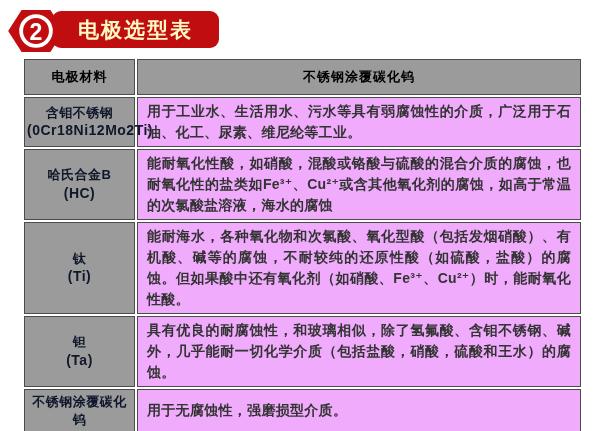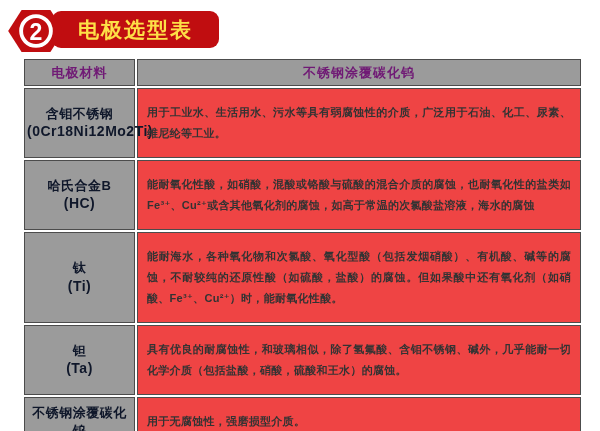--- a/index.html
+++ b/index.html
@@ -15,57 +15,57 @@
     font-family:"Liberation Sans","DejaVu Sans",sans-serif;
     position:relative;
   }
   
   .title-area{position:relative;height:54px;}
   .banner{
     position:absolute;left:52px;top:11px;
     min-width:158px;height:37px;
     background:var(--accent);
     border-radius:9px;
-    color:#fde047;font-size:21px;font-weight:bold;
+    color:#fef9c3;font-size:21px;font-weight:bold;
     display:flex;align-items:center;justify-content:center;
     padding:0 26px;letter-spacing:2px;
   }
   .banner-notch{
     position:absolute;left:44px;top:17px;width:22px;height:24px;
     background:var(--accent);
   }
   .badge{position:absolute;left:6px;top:7px;width:60px;height:48px;}
   .badge svg{display:block;width:100%;height:100%;}
   
   table{
     position:absolute;left:22px;top:57px;width:561px;
     border-collapse:separate;border-spacing:2px;
     background:#ffffff;
     table-layout:fixed;
   }
   col.c-material{width:111px;}
   th,td{border:1px solid var(--border-dark);}
   th{
-    background:var(--cell-gray);color:#701a75;
+    background:var(--cell-gray);color:#000000;
     font-size:13px;font-weight:bold;
-    height:27px;text-align:center;vertical-align:middle;
+    height:36px;text-align:center;vertical-align:middle;
     letter-spacing:1px;
   }
   td.material{
     background:var(--cell-gray);color:#0f172a;
     font-size:13px;font-weight:bold;
     text-align:center;vertical-align:middle;
     line-height:1.35;padding:3px 2px;
     letter-spacing:0.5px;
   }
   td.material .code{display:block;font-size:14px;}
   td.desc{
-    background:#ef4444;color:var(--body-text);
-    font-size:11px;font-weight:600;
-    line-height:21px;padding:13px 9px;
+    background:#f0abfc;color:var(--body-text);
+    font-size:14px;font-weight:600;
+    line-height:21px;padding:3px 9px;
     text-align:justify;vertical-align:middle;
     letter-spacing:0.3px;
   }
 </style>
 </head>
 <body>
 
 <div class="title-area">
   <div class="banner-notch"></div>
   <div class="banner">电极选型表</div>

